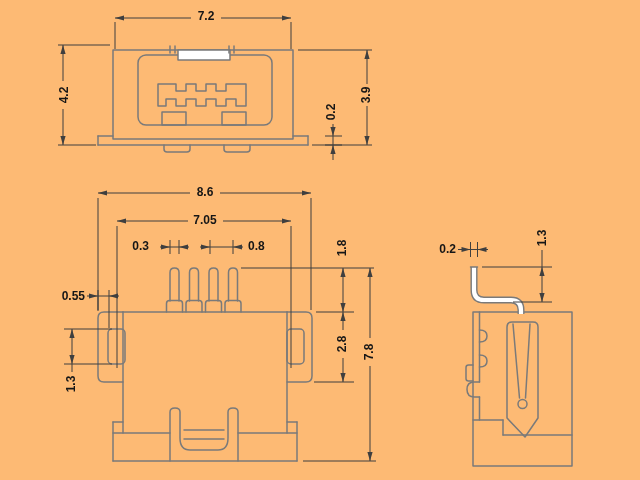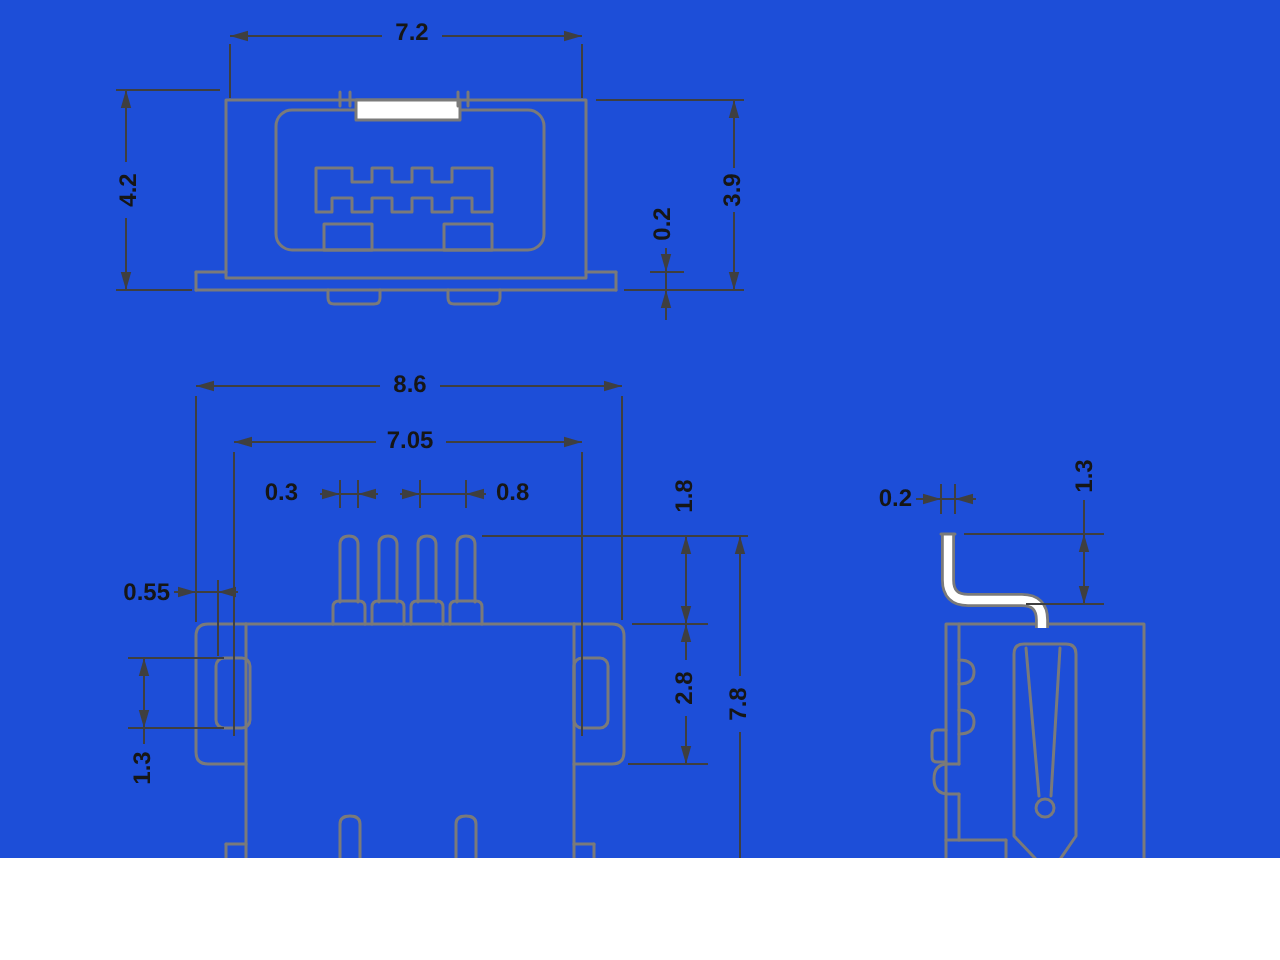--- a/index.html
+++ b/index.html
@@ -1,16 +1,16 @@
 <!DOCTYPE html>
 <html><head>
 <meta charset="utf-8">
 <style>
   html,body{margin:0;padding:0;background:#ffffff;}
-  .sheet{position:relative;width:640px;height:429px;background:#1d4ed8;overflow:hidden;
+  .sheet{position:relative;width:640px;height:480px;background:#fdba74;overflow:hidden;
          font-family:"Liberation Sans",sans-serif;}
   svg{position:absolute;left:0;top:0;}
   .part{stroke:#7a7a7a;stroke-width:1.5;fill:none;stroke-linecap:round;stroke-linejoin:round;}
   .partfill{stroke:#7a7a7a;stroke-width:1.5;fill:#ffffff;stroke-linejoin:round;}
   .dimline{stroke:#3f3f3f;stroke-width:1;fill:none;stroke-linecap:butt;}
   .arrow{fill:#3f3f3f;stroke:none;}
   .dim{font-family:"Liberation Sans",sans-serif;font-size:12px;font-weight:bold;fill:#161616;}
   .tube{stroke:#7a7a7a;stroke-width:7;fill:none;stroke-linecap:butt;}
   .tubein{stroke:#ffffff;stroke-width:4.2;fill:none;stroke-linecap:butt;}
 </style>

